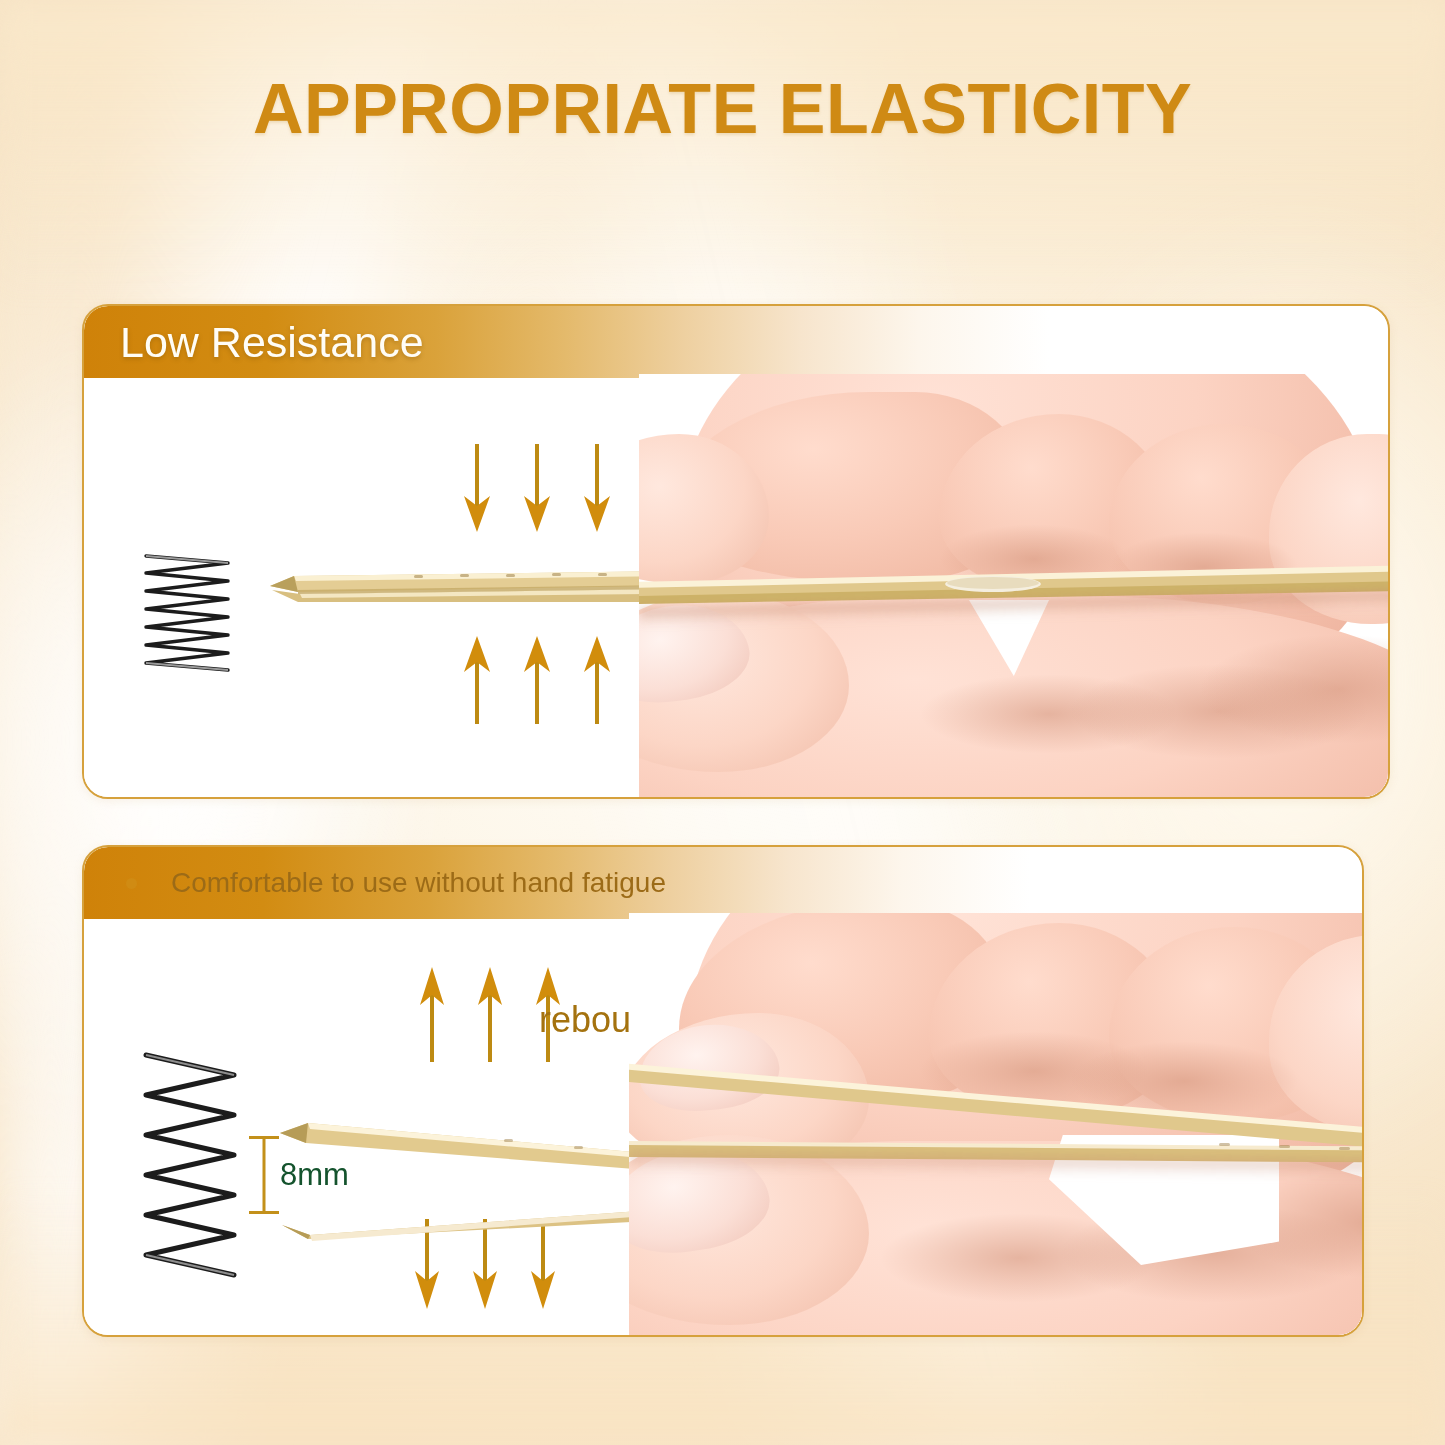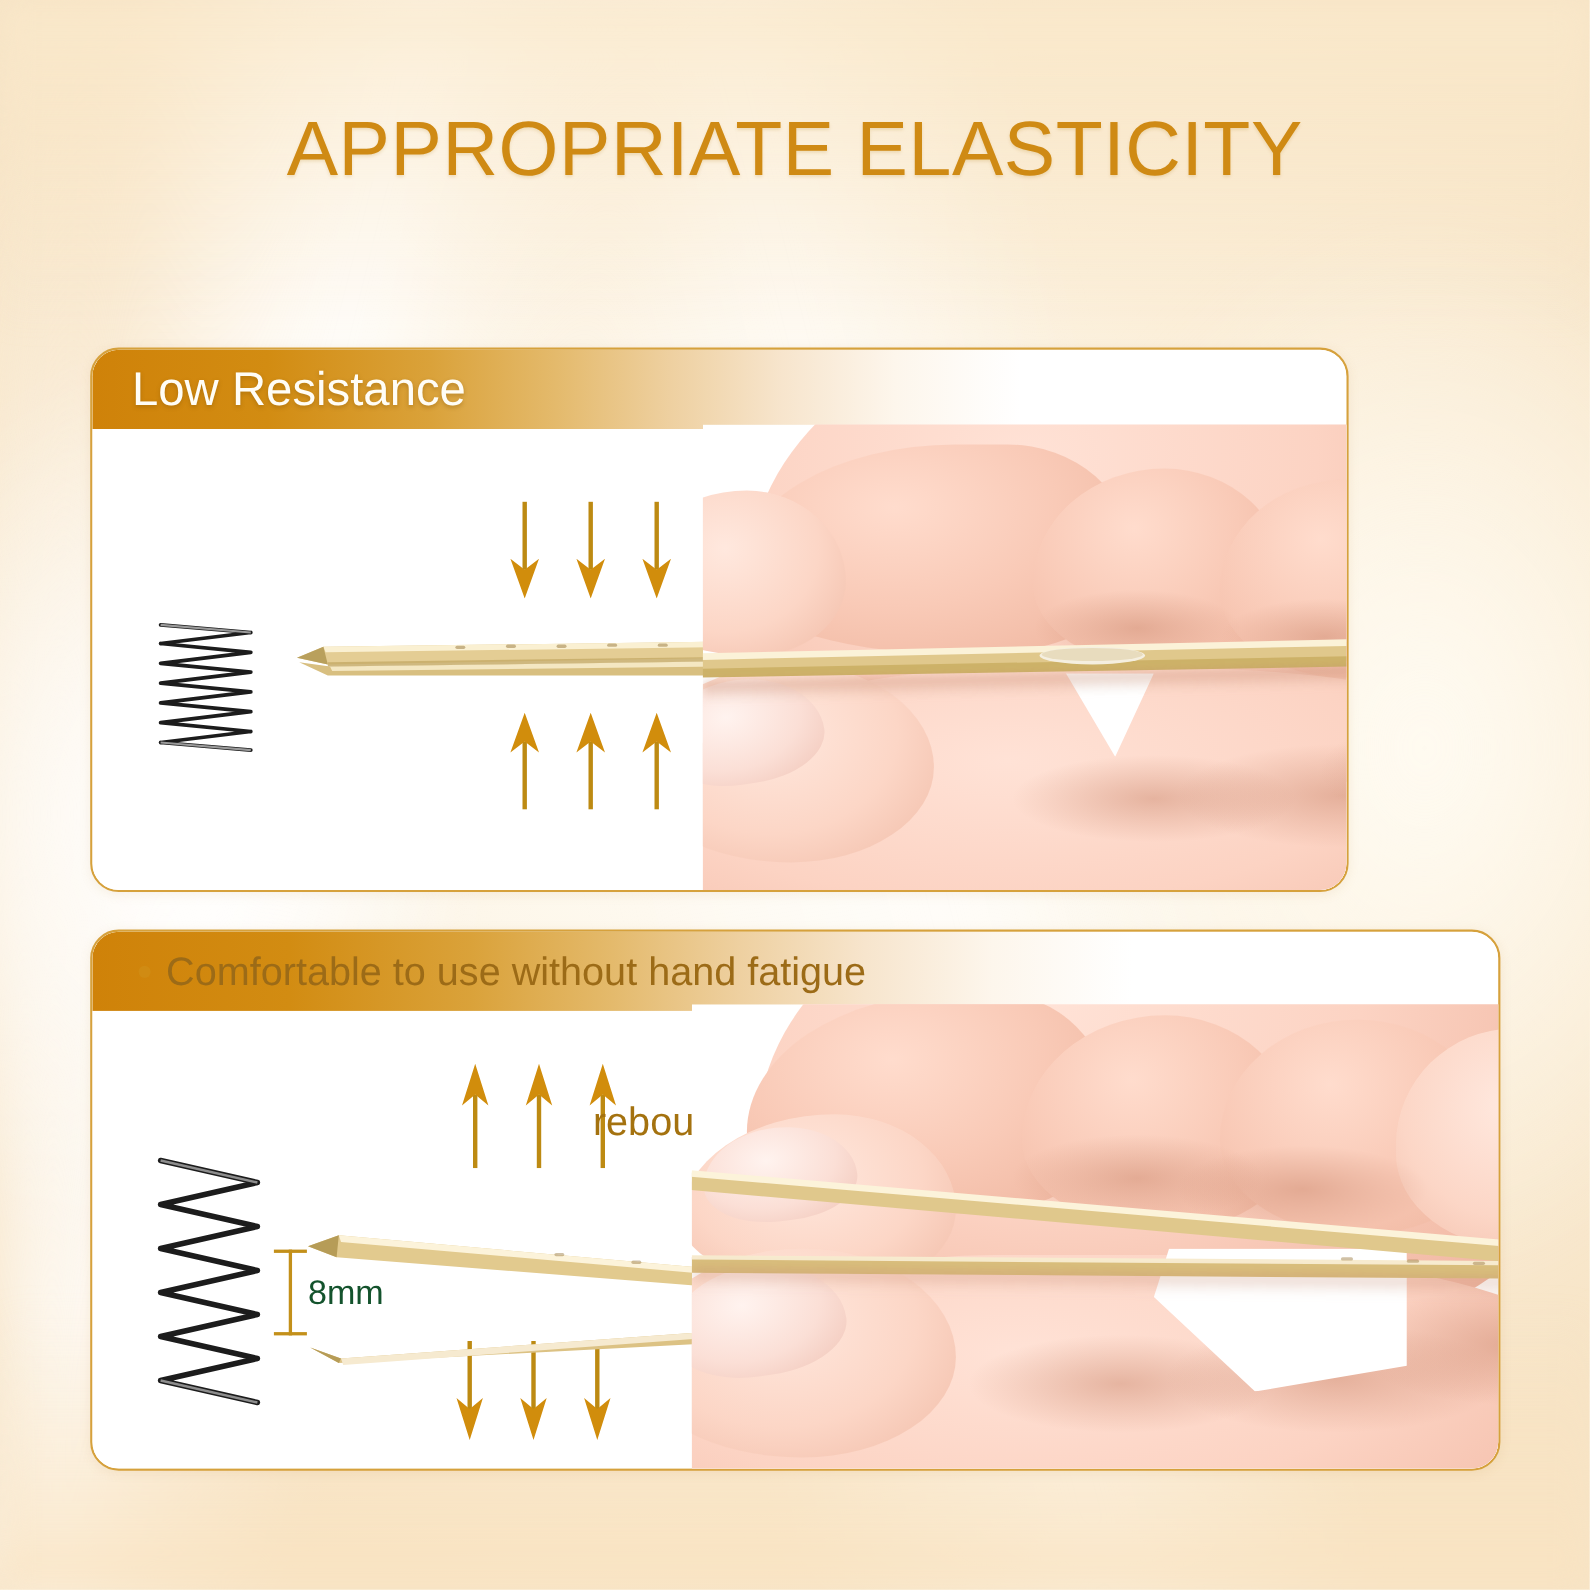--- a/index.html
+++ b/index.html
@@ -43,23 +43,23 @@
   }
   .bg-warmBot {
     position:absolute; left:0; bottom:0; width:100%; height:260px;
     background:linear-gradient(0deg, rgba(249,227,193,0.8) 0%, rgba(249,227,193,0) 100%);
     filter:blur(14px);
   }
 
   
   .header { position:absolute; top:0; left:0; width:100%; z-index:5; text-align:center; }
   .title {
-    margin-top:95px;
+    margin-top:69px;
     font-size:70px;
-    font-weight:normal;
+    font-weight:bold;
     letter-spacing:0.5px;
     color:#cf8a14;
     text-shadow:0 2px 3px rgba(180,120,10,0.18);
     font-family:"Liberation Sans", sans-serif;
   }
   .subtitle {
     margin-top:22px;
     font-size:40px;
     color:#c08217;
     font-family:"Liberation Sans", sans-serif;
@@ -68,21 +68,21 @@
   
   .card {
     position:absolute;
     border:2px solid #d6a13c;
     border-radius:26px;
     background:#ffffff;
     overflow:hidden;
     z-index:4;
     box-shadow:0 2px 10px rgba(190,150,80,0.12);
   }
-  #card-low  { left:82px; top:316px;  width:1144px; height:495px; }
+  #card-low  { left:82px; top:304px;  width:1308px; height:495px; }
   #card-high { left:82px; top:845px;  width:1282px; height:492px; }
 
   .banner {
     position:absolute; left:0; top:0; width:100%; height:72px;
     background:linear-gradient(90deg,
       #cf8209 0%, #d28c12 14%, #daa23a 27%, #e4ba6c 37%,
       #eed0a0 46%, #f7e5cd 55%, #fdf6ec 64%, #ffffff 74%, #ffffff 100%);
     border-top-left-radius:24px;
     border-top-right-radius:24px;
     display:flex; align-items:center;
@@ -91,24 +91,25 @@
     margin-left:36px;
     font-size:43px;
     color:#fffdf6;
     text-shadow:0 2px 4px rgba(140,92,8,0.45);
     white-space:nowrap;
     font-family:"Liberation Sans", sans-serif;
   }
   .banner-note {
     margin-left:42px;
     display:flex; align-items:center;
-    font-size:36px;
+    font-size:28px;
     color:#9c6b17;
     white-space:nowrap;
     font-family:"Liberation Sans", sans-serif;
+    gap:20px;
   }
   .banner-bullet {
     width:11px; height:11px; border-radius:50%;
     background:#d08b13; margin-right:14px; flex:0 0 auto;
   }
 
   .panel-body { position:absolute; left:0; top:72px; right:0; bottom:0; background:#fff; }
 
   
   .photo { position:absolute; overflow:hidden; }

